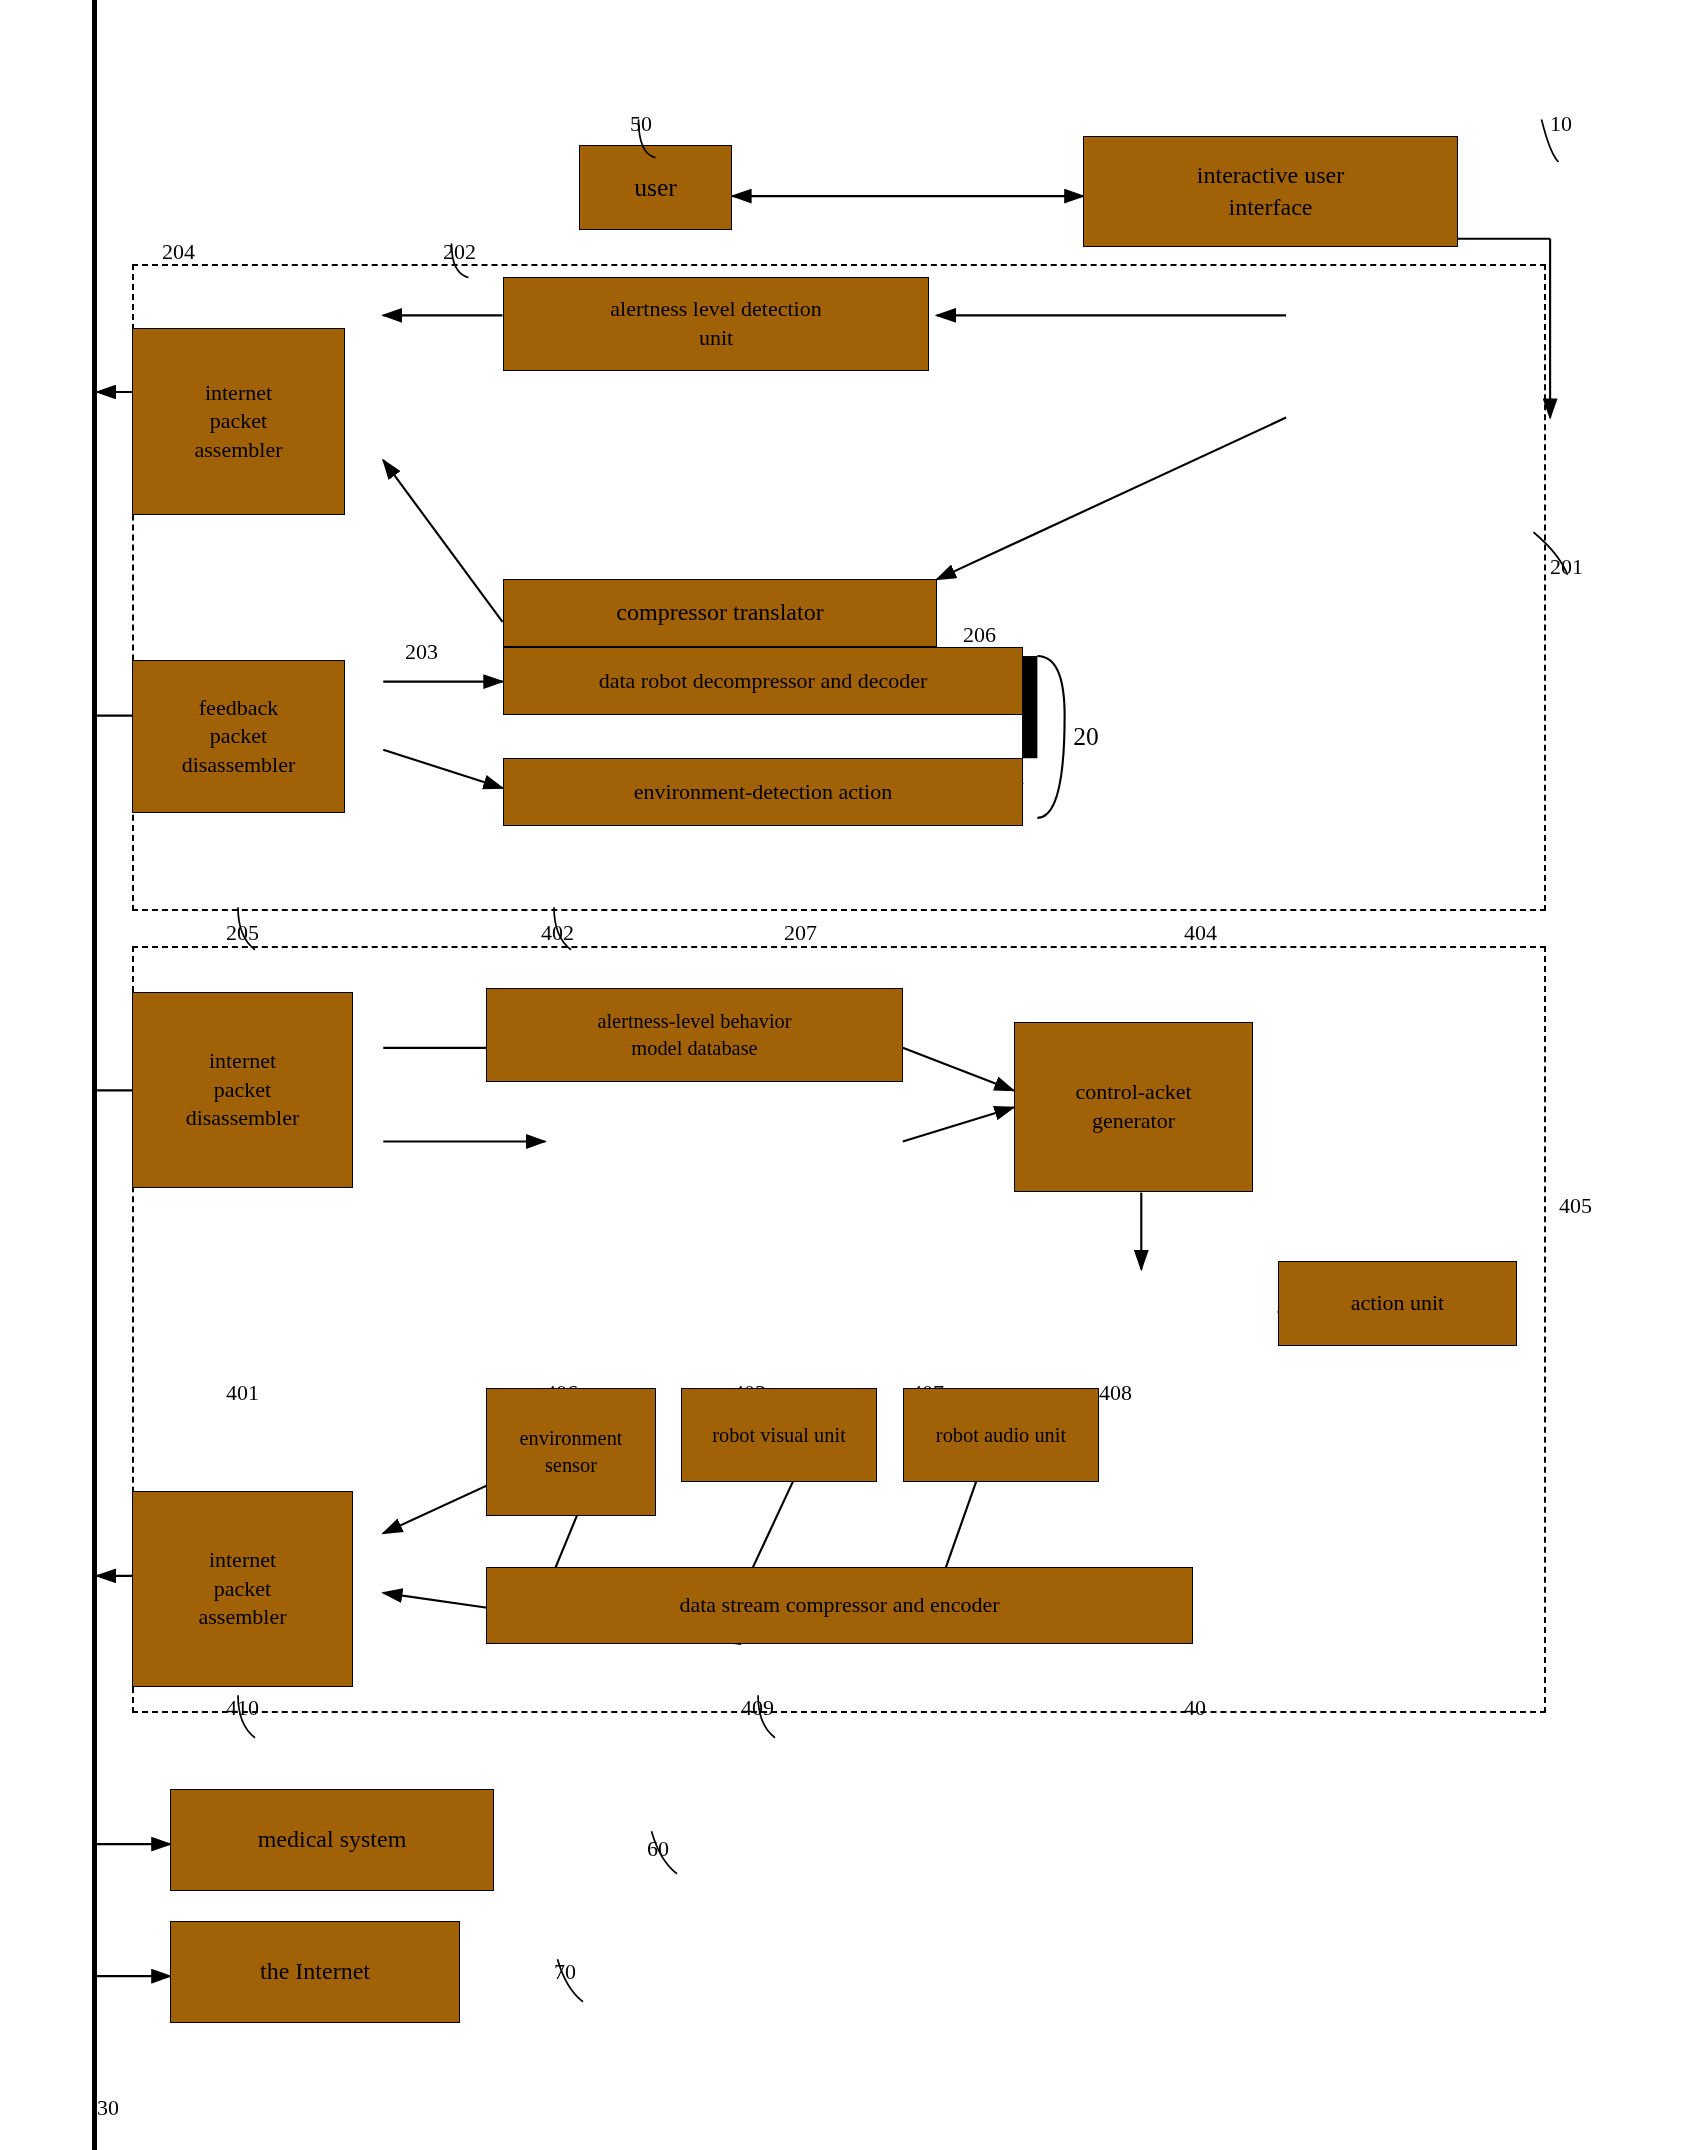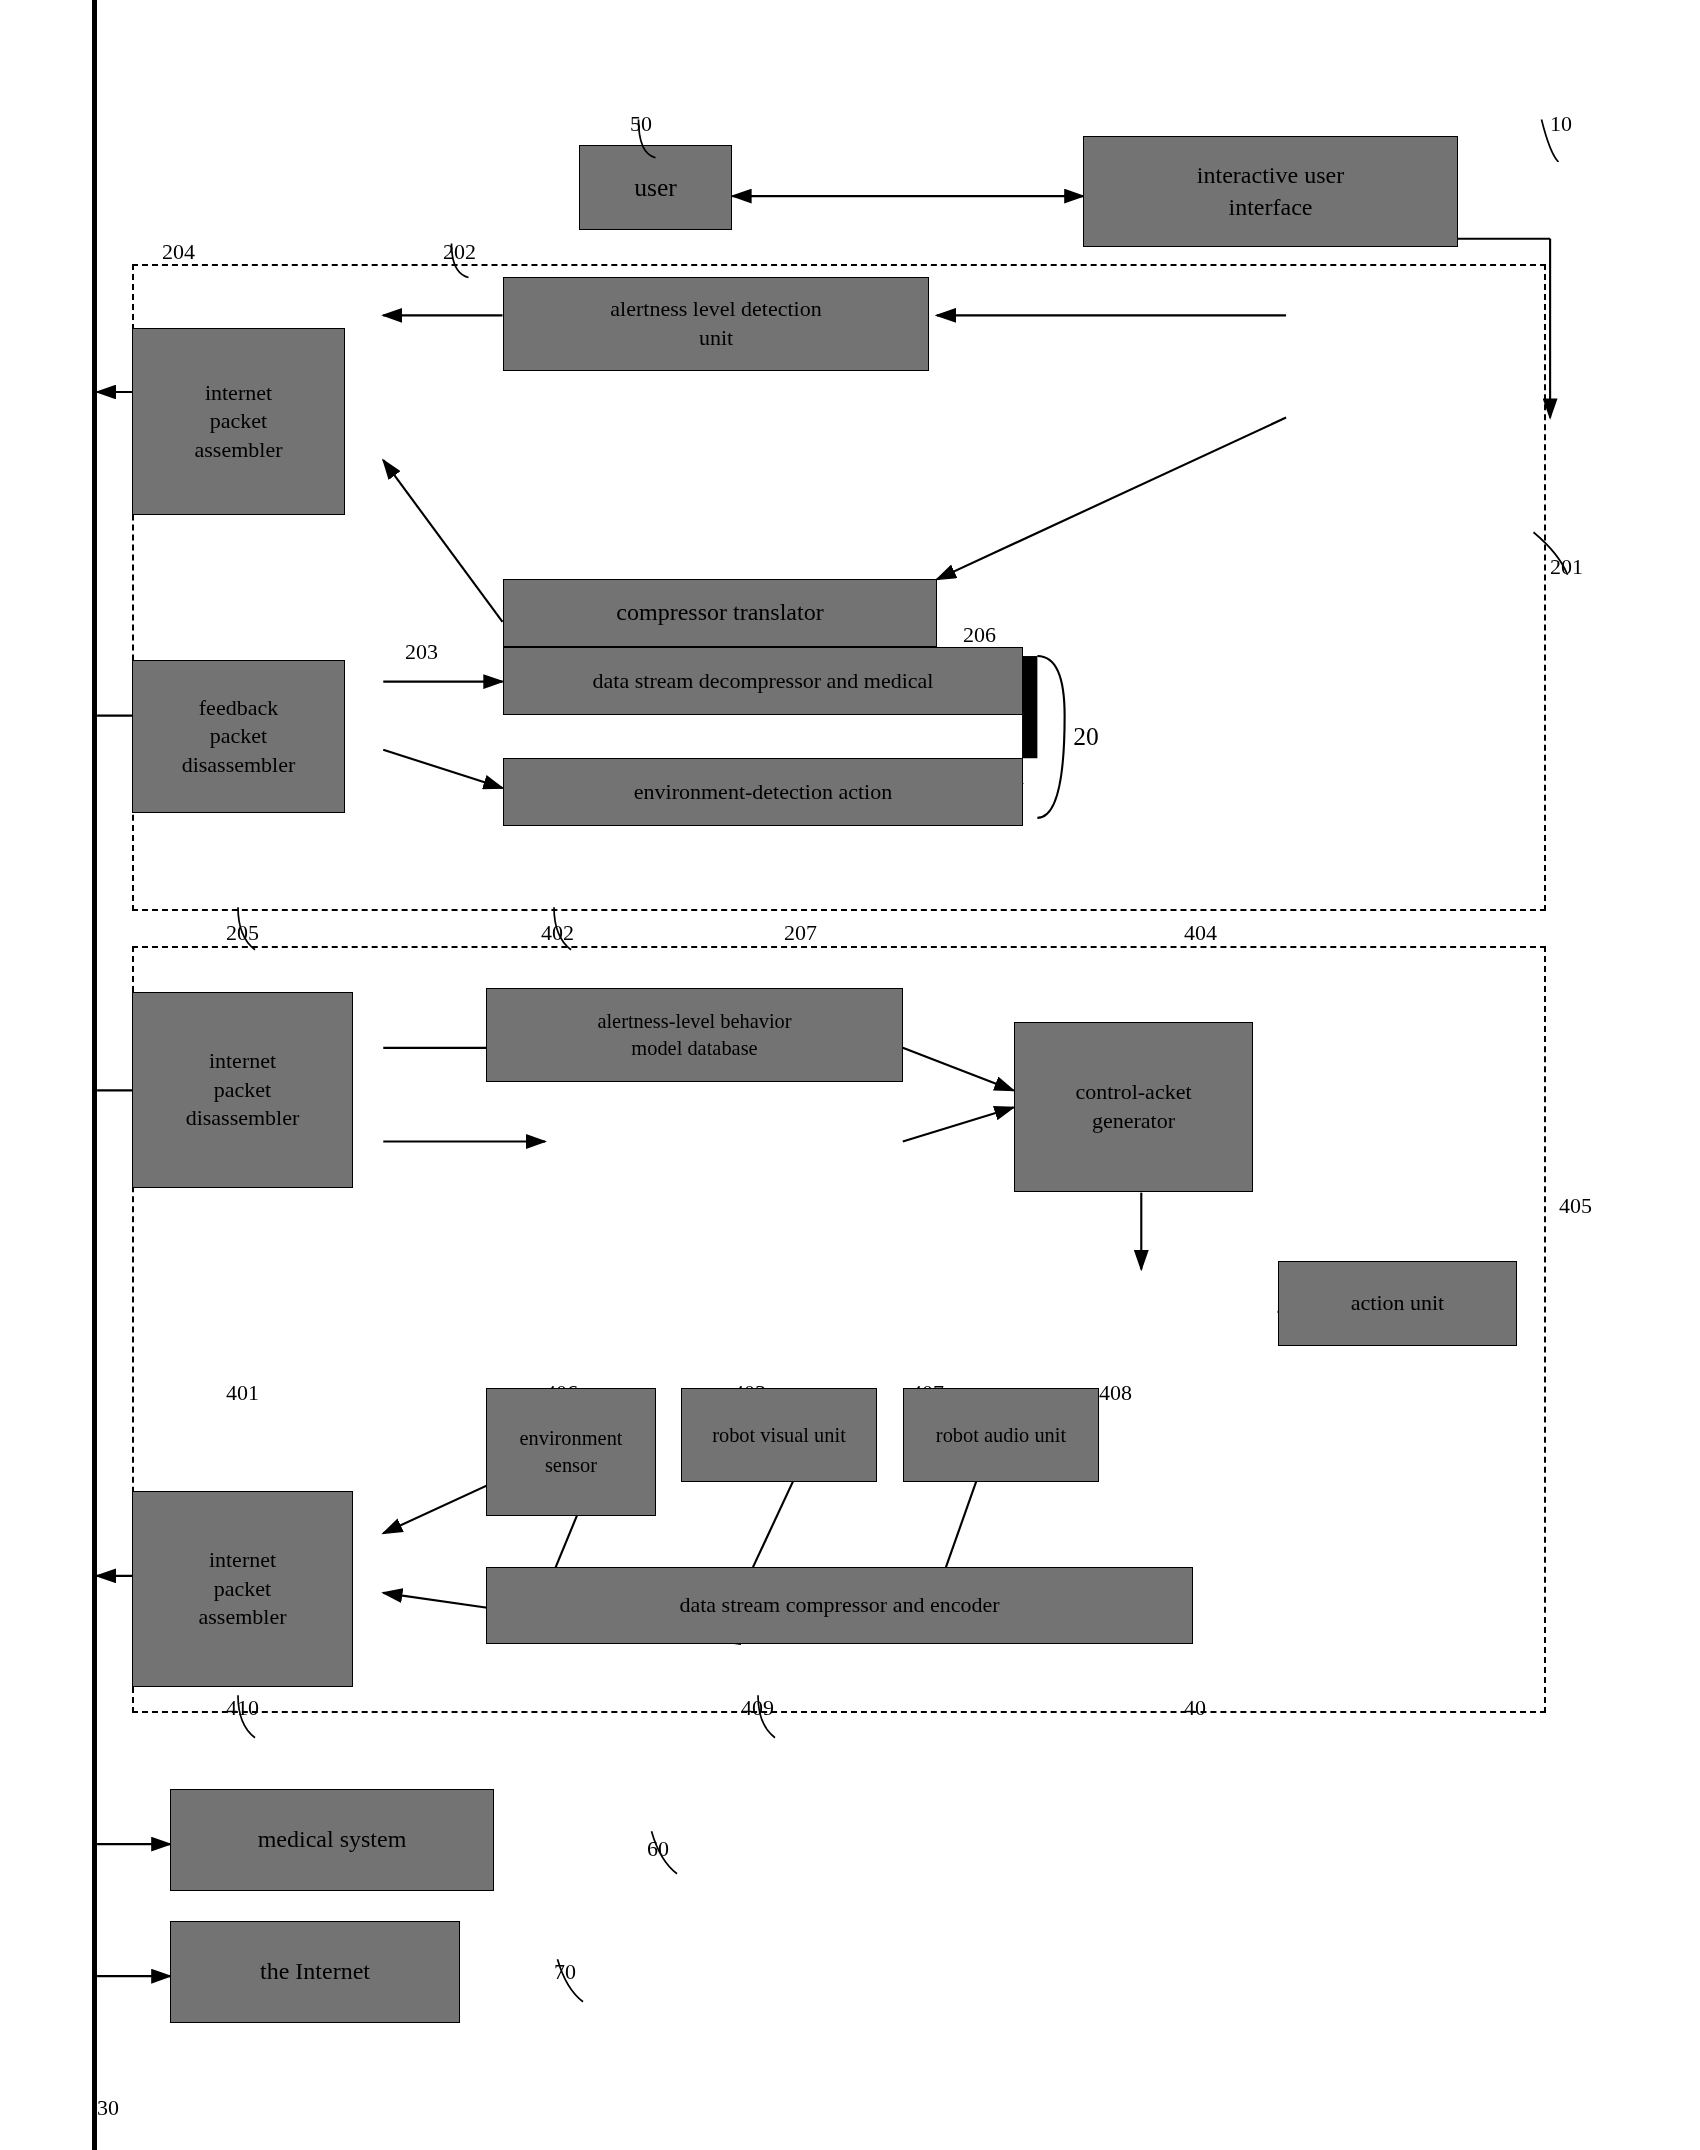--- a/index.html
+++ b/index.html
@@ -16,21 +16,21 @@
       position: relative;
       width: 1700px;
       height: 2151px;
       background: #fff;
     }
 
     
     .box {
       position: absolute;
       border: 1.7px solid #000;
-      background: #737373;
+      background: #a16207;
       display: flex;
       align-items: center;
       justify-content: center;
       text-align: center;
       font-size: 24px;
       line-height: 1.3;
       padding: 6.8px;
     }
 
     .box-dashed-group {
@@ -212,21 +212,21 @@
 
   <div class="box" style="left:132px; top:328px; width:213px; height:187px; font-size:22px;">
     <span>internet<br>packet<br>assembler</span>
   </div>
 
   <div class="box" style="left:132px; top:660px; width:213px; height:153px; font-size:22px;">
     <span>feedback<br>packet<br>disassembler</span>
   </div>
 
   <div class="box" style="left:503px; top:647px; width:520px; height:68px; font-size:22px;">
-    <span>data stream decompressor and medical</span>
+    <span>data robot decompressor and decoder</span>
   </div>
 
   <div class="box" style="left:503px; top:758px; width:520px; height:68px; font-size:22px;">
     <span>environment-detection action</span>
   </div>
 
   <div class="box-dashed-group" style="left:132px; top:946px; width:1414px; height:767px;"></div>
 
   <div class="box" style="left:132px; top:992px; width:221px; height:196px; font-size:22px;">
     <span>internet<br>packet<br>disassembler</span>

